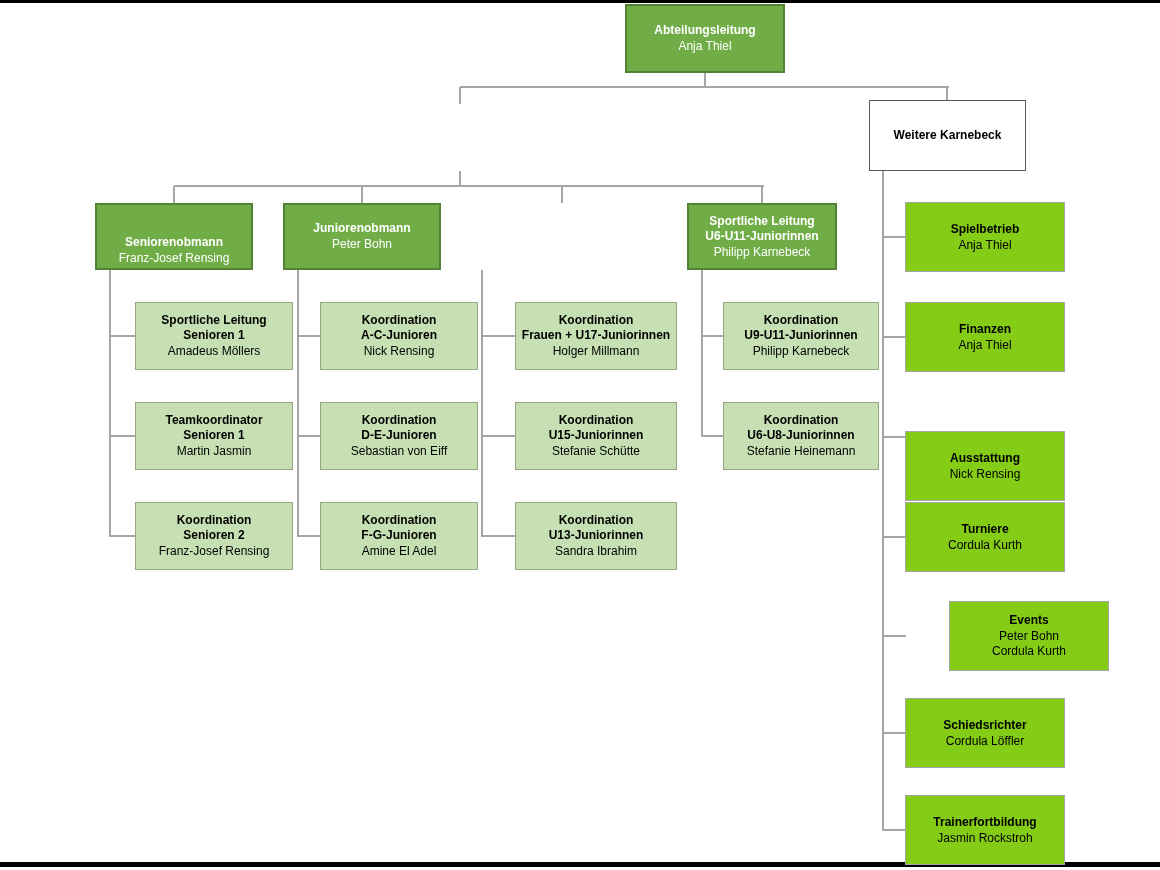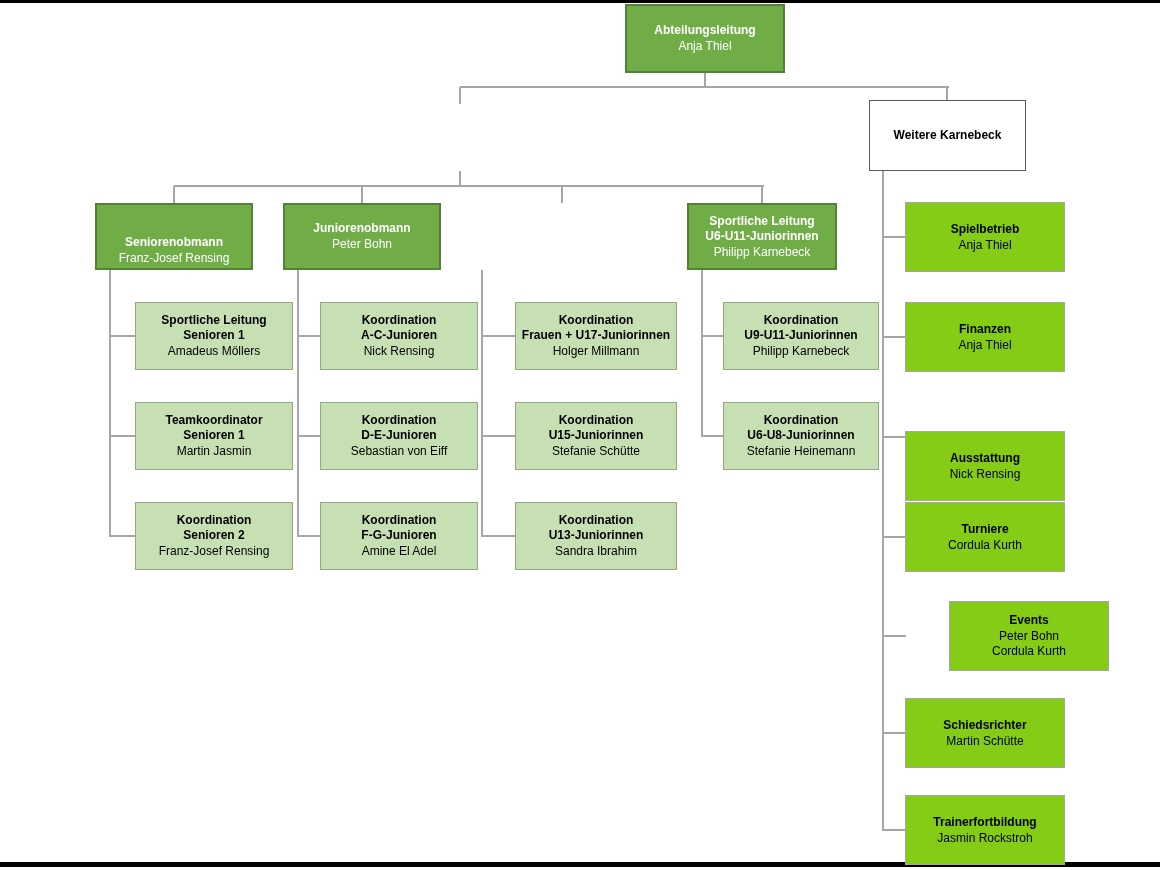--- a/index.html
+++ b/index.html
@@ -167,20 +167,20 @@
     <div class="t">Turniere</div>
     <div class="n">Cordula Kurth</div>
   </div>
   <div class="box gray" style="left:905px;top:601px;width:160px;height:70px;margin-left:44px;">
     <div class="t">Events</div>
     <div class="n">Peter Bohn
 Cordula Kurth</div>
   </div>
   <div class="box gray" style="left:905px;top:698px;width:160px;height:70px;">
     <div class="t">Schiedsrichter</div>
-    <div class="n">Martin Schütte</div>
+    <div class="n">Cordula Löffler</div>
   </div>
   <div class="box gray" style="left:905px;top:795px;width:160px;height:70px;">
     <div class="t">Trainerfortbildung</div>
     <div class="n">Jasmin Rockstroh</div>
   </div>
 
 </div>
 
 </body></html>

